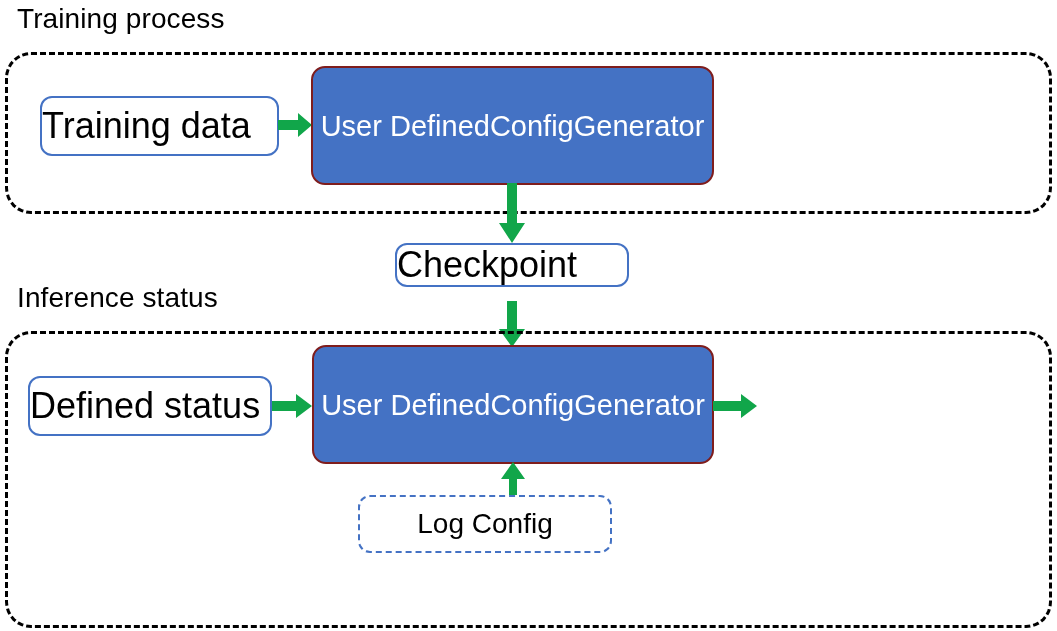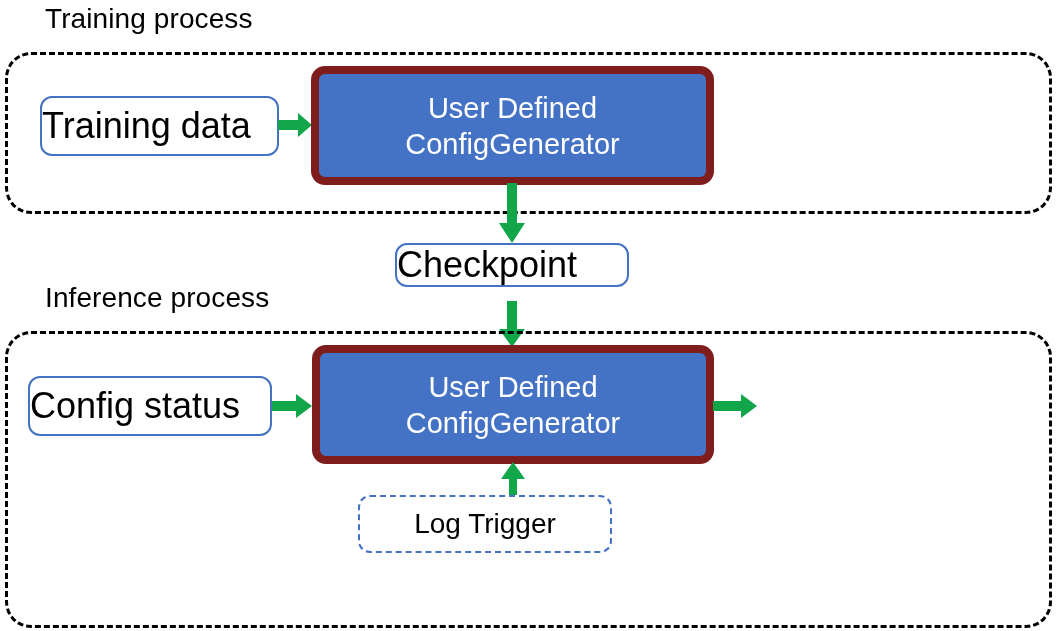--- a/index.html
+++ b/index.html
@@ -20,21 +20,20 @@
   }
   .abs { position: absolute; }
 
   
   .section-title {
     font-size: 28px;
     line-height: 32px;
     color: #000000;
     white-space: nowrap;
     letter-spacing: 0.1px;
-    margin-left: 28px;
   }
 
   
   .process-container {
     border: 3px dashed #000000;
     border-radius: 26px;
     box-sizing: border-box;
     background: transparent;
   }
 
@@ -49,25 +48,25 @@
     justify-content: flex-start;
     color: #000000;
     font-size: 36px;
     line-height: 32px;
     white-space: nowrap;
   }
 
   
   .node-filled {
     box-sizing: border-box;
-    border: 8px solid #7f1d1d;
+    border: 2px solid #7f1d1d;
     border-radius: 14px;
     background: #4472C4;
     display: flex;
-    flex-direction: column;
+    flex-direction: row;
     align-items: center;
     justify-content: center;
     color: #ffffff;
     font-size: 29px;
     line-height: 36px;
     white-space: nowrap;
   }
   .node-filled span { display: block; }
 
   
@@ -115,26 +114,26 @@
   </svg>
 
   <div class="abs node-plain" style="left:395px; top:243px; width:234px; height:44px;">
     <span>Checkpoint</span>
   </div>
 
   <svg class="abs arrow" style="left:497px; top:301px;" width="30" height="48" viewBox="0 0 30 48">
     <path d="M10,0 L20,0 L20,28 L28,28 L15,46 L2,28 L10,28 Z" fill="#11A64A"></path>
   </svg>
 
-  <div class="abs section-title" style="left:17px; top:282px;">Inference process</div>
+  <div class="abs section-title" style="left:17px; top:282px;">Inference status</div>
 
   <div class="abs process-container" style="left:5px; top:331px; width:1047px; height:297px;"></div>
 
   <div class="abs node-plain" style="left:28px; top:376px; width:244px; height:60px;">
-    <span>Config status</span>
+    <span>Defined status</span>
   </div>
 
   <svg class="abs arrow" style="left:272px; top:391px;" width="42" height="30" viewBox="0 0 42 30">
     <path d="M0,10 L24,10 L24,3 L40,15 L24,27 L24,20 L0,20 Z" fill="#11A64A"></path>
   </svg>
 
   <div class="abs node-filled" style="left:312px; top:345px; width:402px; height:119px;">
     <span>User Defined</span>
     <span>ConfigGenerator</span>
   </div>
@@ -142,17 +141,17 @@
   <svg class="abs arrow" style="left:713px; top:391px;" width="46" height="30" viewBox="0 0 46 30">
     <path d="M0,10 L28,10 L28,3 L44,15 L28,27 L28,20 L0,20 Z" fill="#11A64A"></path>
   </svg>
 
 
   <svg class="abs arrow" style="left:500px; top:462px;" width="26" height="38" viewBox="0 0 26 38">
     <path d="M13,0 L25,17 L17,17 L17,38 L9,38 L9,17 L1,17 Z" fill="#11A64A"></path>
   </svg>
 
   <div class="abs node-dashed" style="left:358px; top:495px; width:254px; height:58px;">
-    <span>Log Trigger</span>
+    <span>Log Config</span>
   </div>
 
 
 </div>
 
 </body></html>

